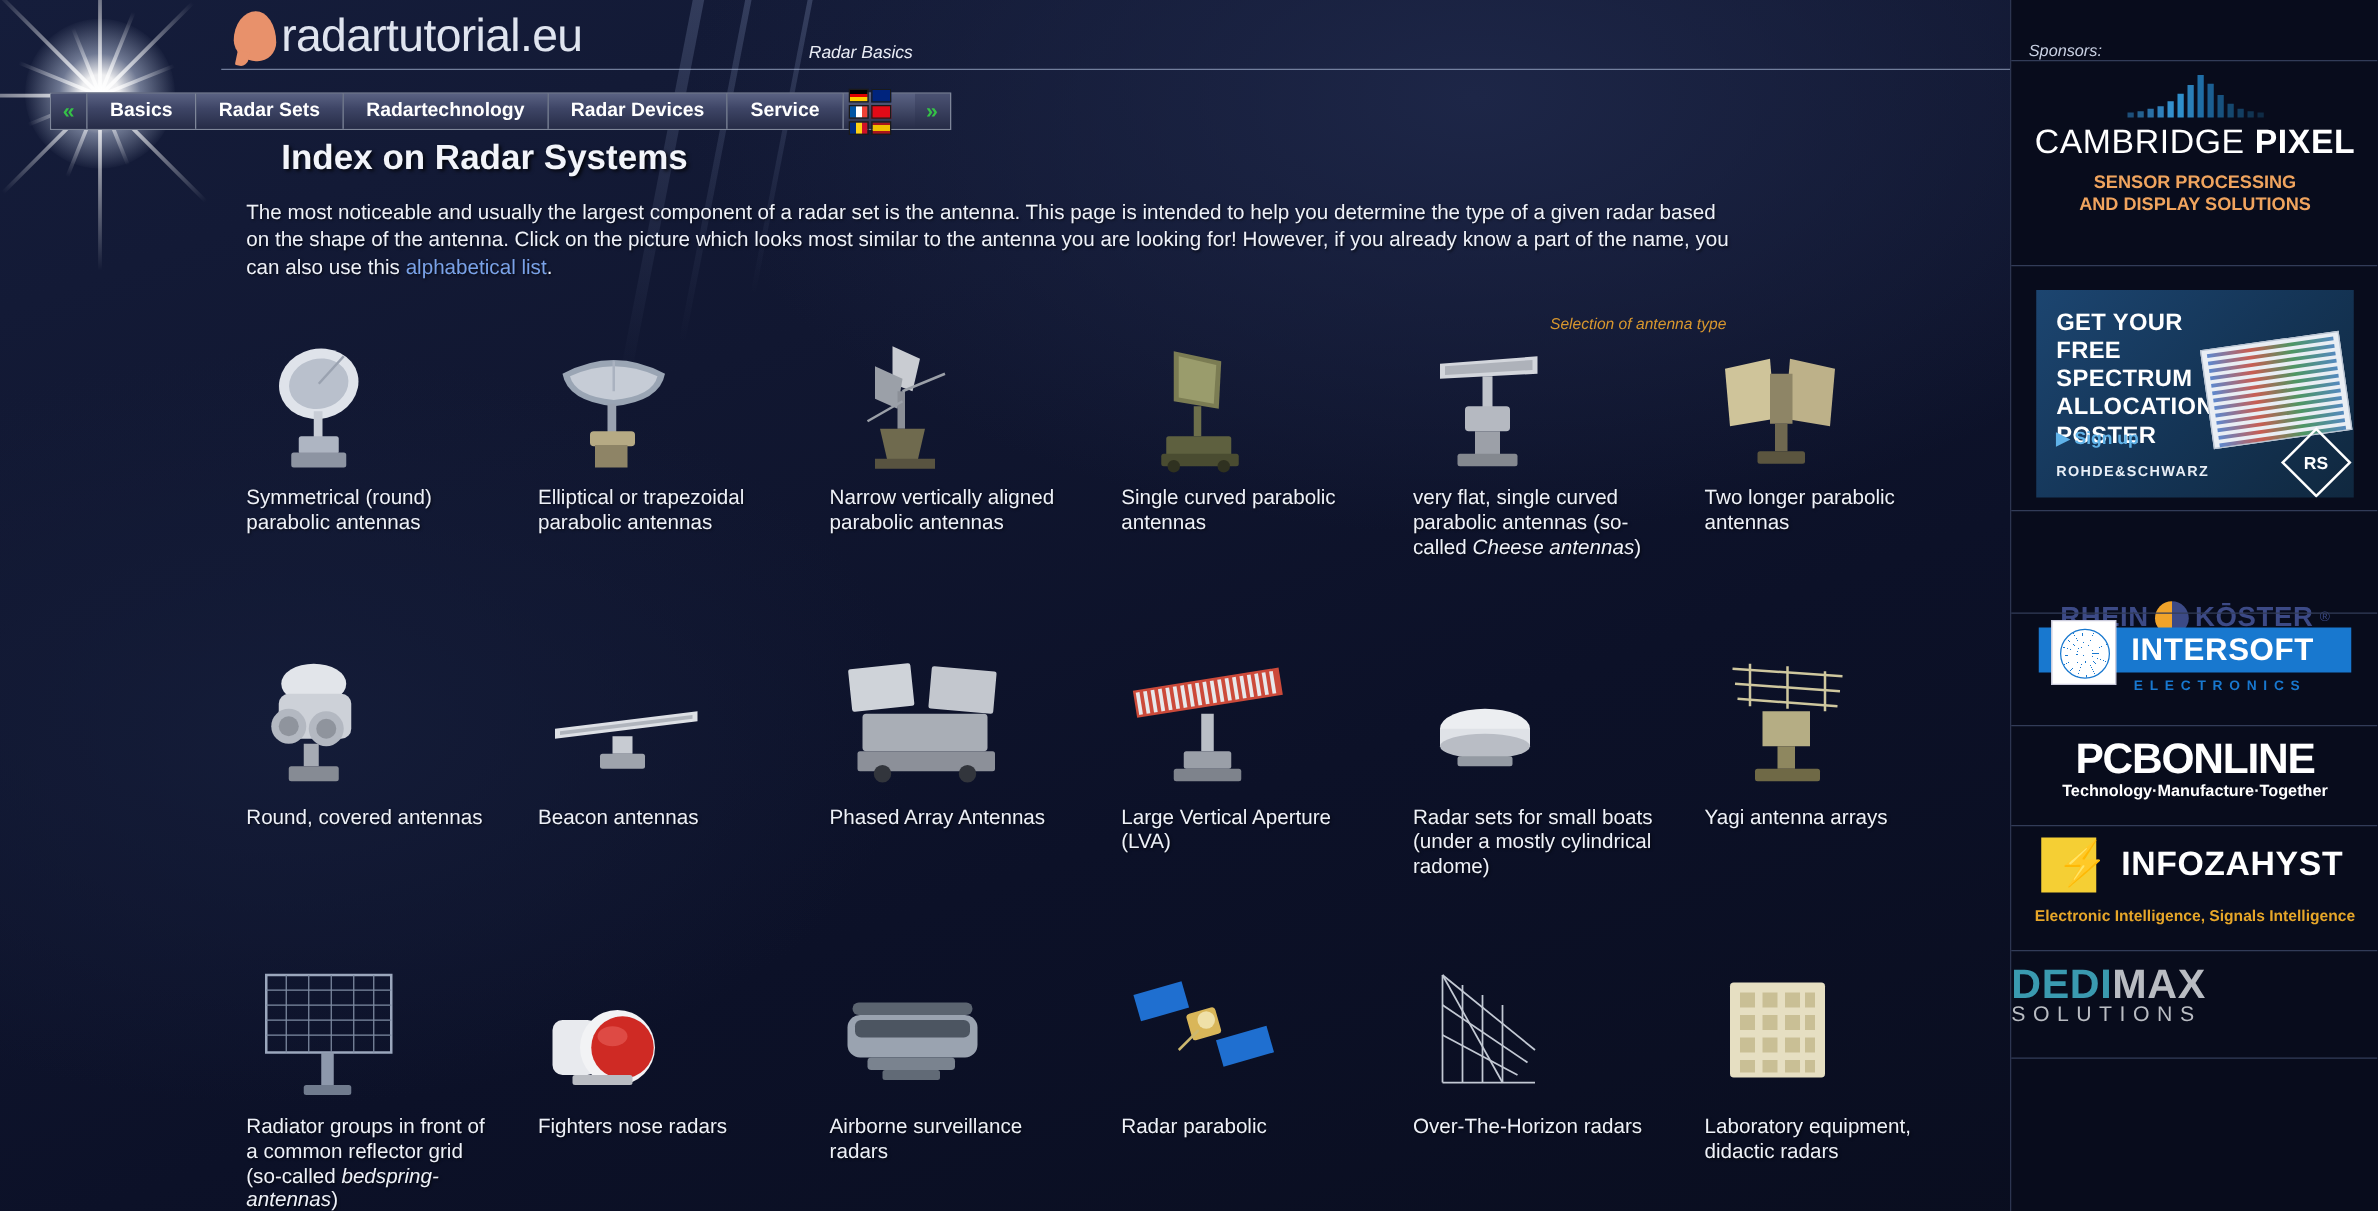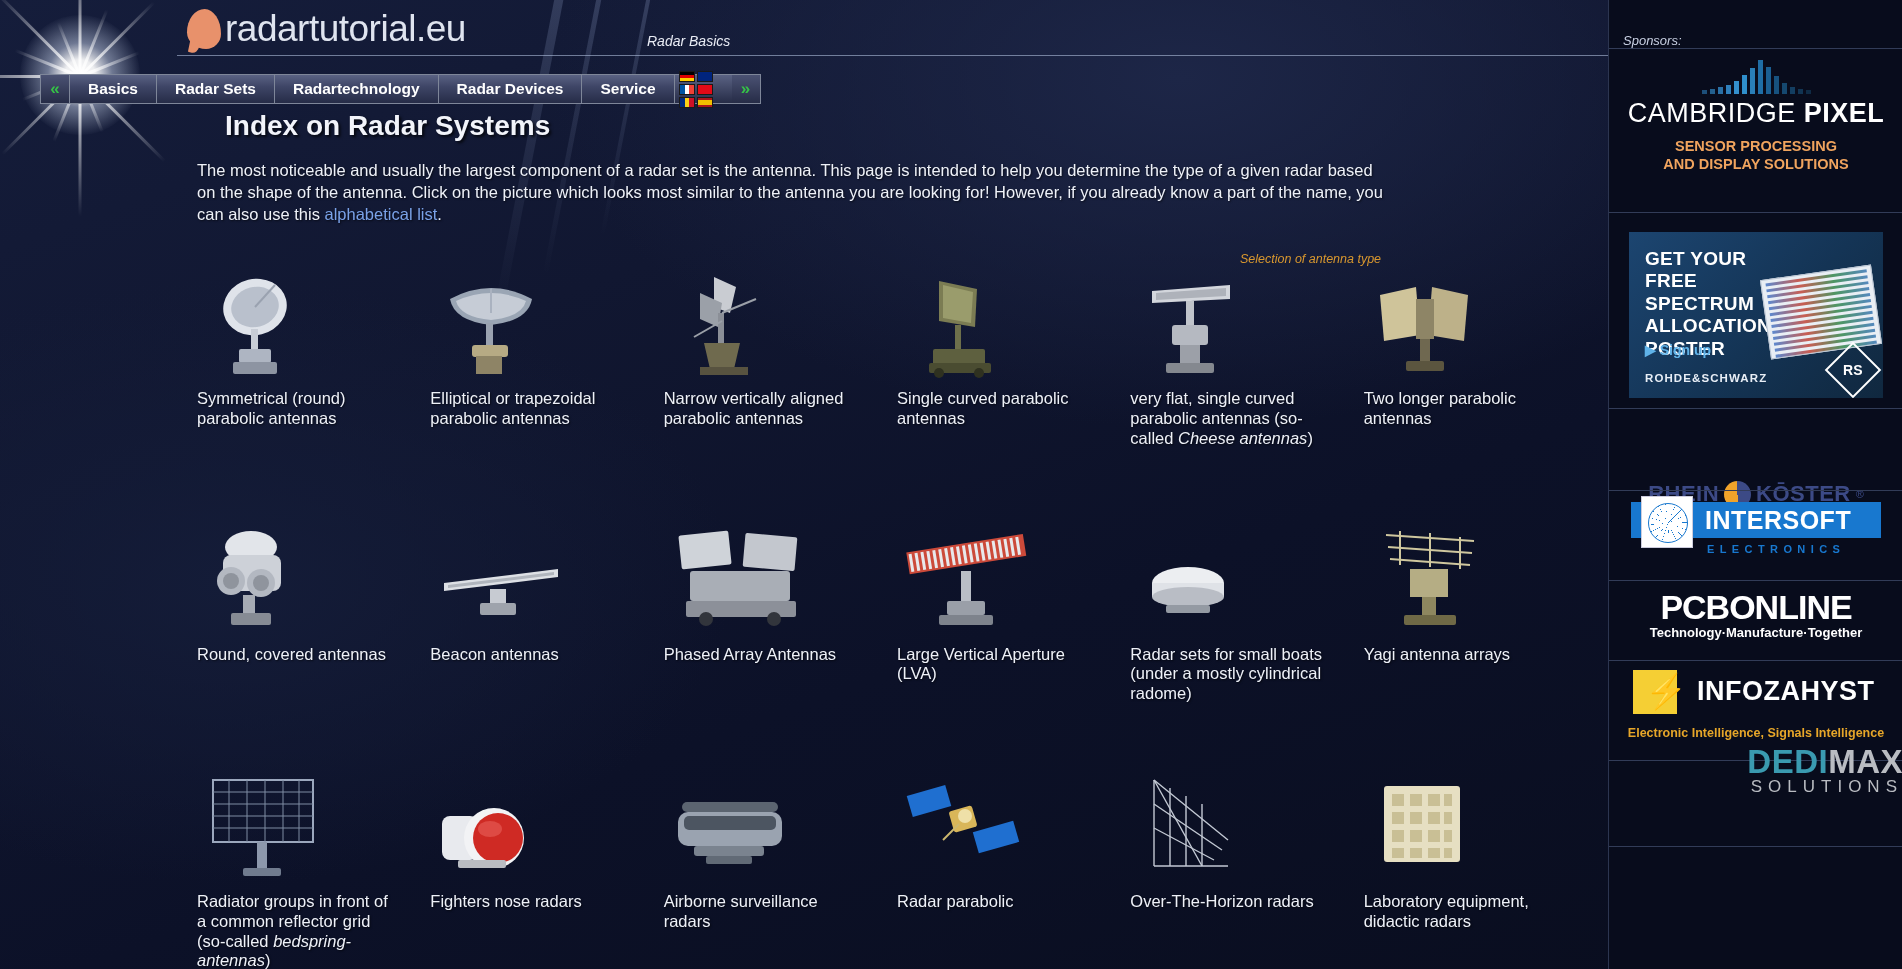--- a/index.html
+++ b/index.html
@@ -116,21 +116,21 @@
   #pcb { top:588px; height:66px; text-align:center; }
   #pcb .nm { font-size:34px; font-weight:bold; color:#fff; letter-spacing:-1px; }
   #pcb .sub { margin-top:-2px; font-size:13px; font-weight:bold; color:#fff; }
   
   #iz { top:668px; height:86px; }
   #iz .bolt { position:absolute; left:24px; top:2px; width:44px; height:44px; background:#f5cf34; }
   #iz .bolt span { position:absolute; left:12px; top:4px; color:#14182c; font-size:34px; line-height:1; }
   #iz .nm { position:absolute; left:88px; top:8px; color:#fff; font-size:27px; font-weight:bold; letter-spacing:.5px; }
   #iz .sub { position:absolute; left:12px; top:58px; width:270px; text-align:center; color:#e6a629; font-size:12.5px; font-weight:bold; }
   
-  #dm { top:743px; height:74px; text-align:right; }
+  #dm { top:768px; height:74px; text-align:left; }
   #dm .nm { font-size:33px; font-weight:bold; letter-spacing:.5px; }
   #dm .a { color:#3a9ab0; }
   #dm .b { color:#b9bcc2; }
   #dm .sub { margin-top:-4px; font-size:17px; letter-spacing:6px; color:#b9bcc2; font-weight:500; }
 </style>
 </head>
 <body>
 
 <div id="page">
 

